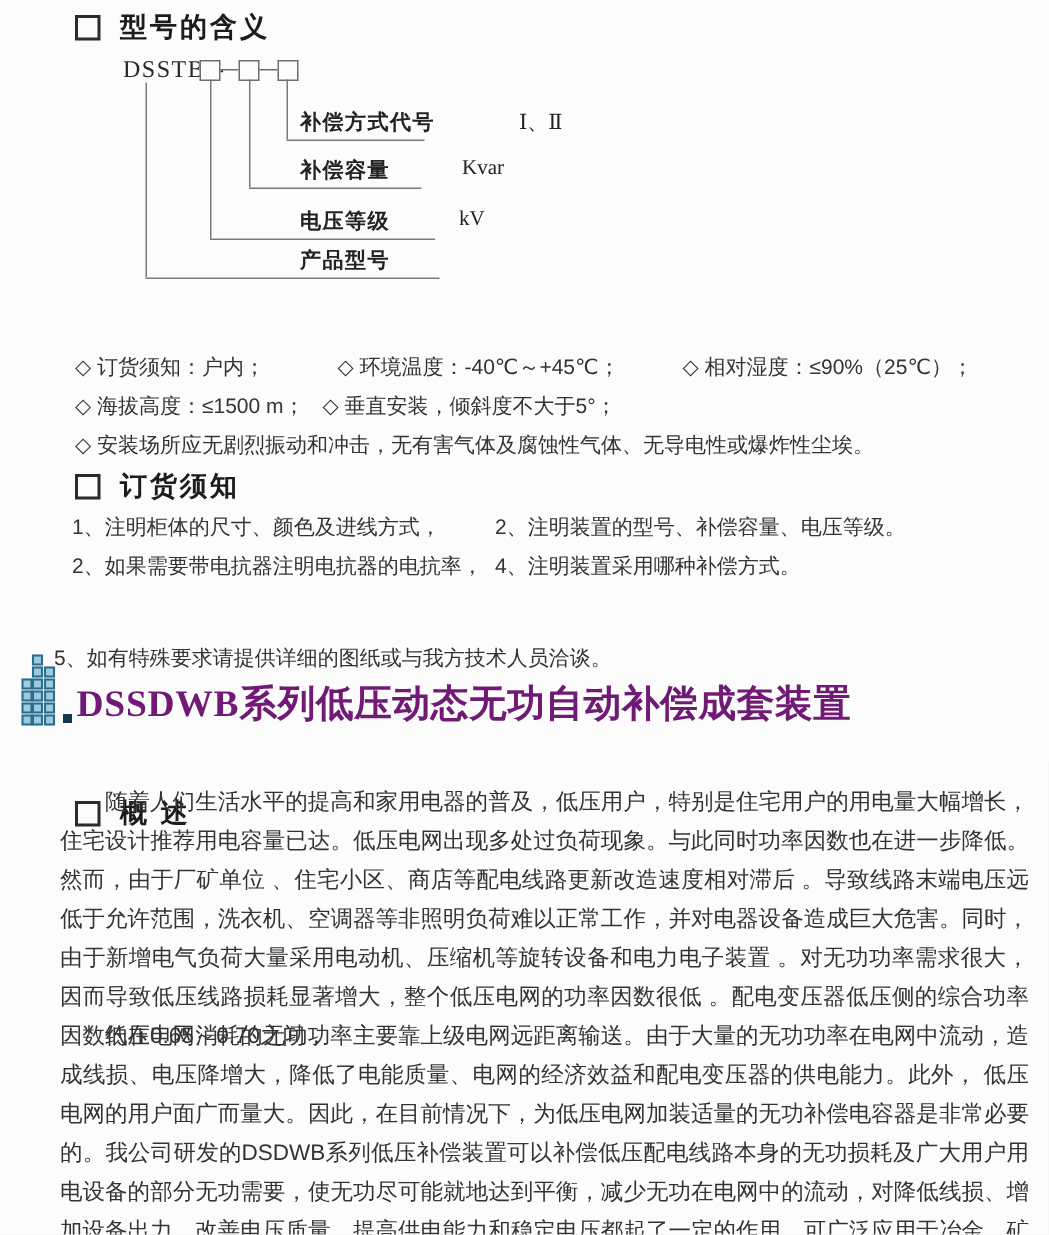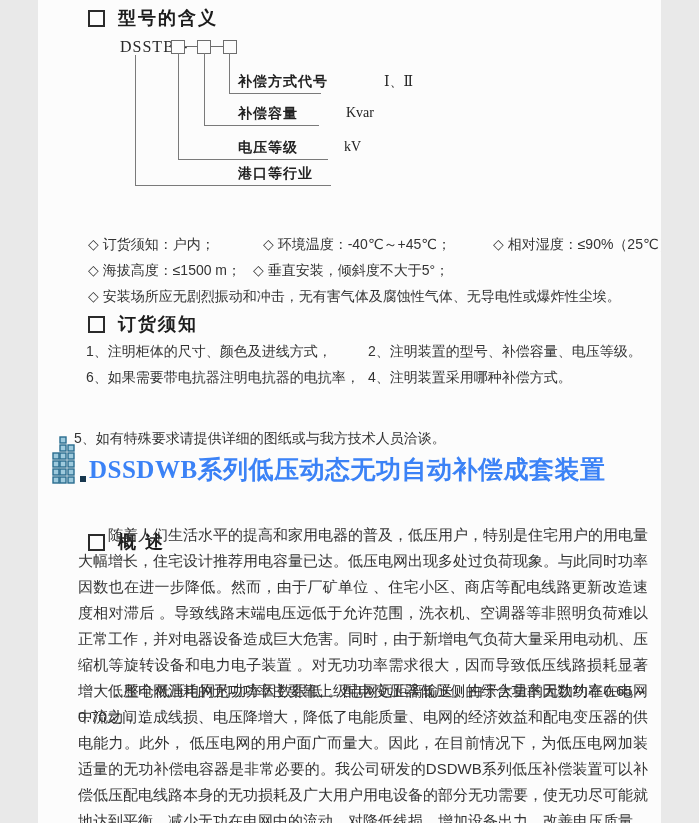--- a/index.html
+++ b/index.html
@@ -1,18 +1,18 @@
 <!DOCTYPE html>
 <html><head>
 <meta charset="utf-8">
 <style>
   html,body{margin:0;padding:0;}
   body{background:#e9e9e9;font-family:"Liberation Sans","DejaVu Sans",sans-serif;}
   .page{
-    position:relative;width:623px;height:823px;margin:0 auto;
+    position:relative;width:699px;height:823px;margin:0 auto;
     background:#fcfcfc;overflow:hidden;color:#2f2f2f;
   }
   
   .sec-heading{position:absolute;left:50px;display:flex;align-items:center;gap:13px;}
   .sq-bullet{width:13px;height:13px;border:2px solid #2b2b2b;background:transparent;flex:0 0 auto;}
   .sec-heading .t{font-size:18px;font-weight:bold;color:#1c1c1c;letter-spacing:2px;}
   
   .diagram{position:absolute;left:0;top:36px;width:420px;height:160px;}
   .model-code{position:absolute;left:82px;top:2px;font-family:"Liberation Serif","DejaVu Serif",serif;
     font-size:16px;color:#2a2a2a;letter-spacing:1px;}
@@ -22,21 +22,21 @@
   .hline{position:absolute;height:1px;background:#7a7a7a;}
   .dg-label{position:absolute;font-size:14px;font-weight:bold;color:#222;letter-spacing:1px;}
   .dg-value{position:absolute;font-size:14px;color:#222;font-family:"Liberation Serif","DejaVu Serif",serif;}
   
   .row{position:absolute;font-size:14px;color:#333;white-space:nowrap;}
   .row span{position:absolute;white-space:nowrap;}
   
   .prod-title{position:absolute;left:14px;top:436px;display:flex;align-items:flex-end;}
   .logo{position:relative;width:26px;height:52px;margin-right:2px;}
   .logo-dot{width:6px;height:6px;background:#17374e;margin:0 3px 6px 0;}
-  .title-text{font-size:25px;font-weight:bold;color:#3b82f6;
+  .title-text{font-size:25px;font-weight:bold;color:#701a75;
     font-family:"Liberation Serif","DejaVu Serif",serif;letter-spacing:.5px;line-height:1.15;
     padding-bottom:3px;text-align:right;}
   
   .para{position:absolute;left:40px;right:13px;font-size:15px;line-height:26px;
     text-align:justify;color:#333;text-indent:2em;margin:0;}
 </style>
 </head>
 <body>
 
 <div class="page">
@@ -64,21 +64,21 @@
     <span class="hline" style="left:166px;top:89px;width:115px;"></span>
     <span class="hline" style="left:140px;top:123px;width:150px;"></span>
     <span class="hline" style="left:97px;top:149px;width:196px;"></span>
 
     <span class="dg-label" style="left:200px;top:37px;">补偿方式代号</span>
     <span class="dg-value" style="left:318px;top:37px;margin-left:28px;">Ⅰ、Ⅱ</span>
     <span class="dg-label" style="left:200px;top:69px;">补偿容量</span>
     <span class="dg-value" style="left:308px;top:69px;">Kvar</span>
     <span class="dg-label" style="left:200px;top:103px;">电压等级</span>
     <span class="dg-value" style="left:306px;top:103px;">kV</span>
-    <span class="dg-label" style="left:200px;top:129px;">港口等行业</span>
+    <span class="dg-label" style="left:200px;top:129px;">产品型号</span>
   </div>
 
   <div class="row" style="top:236px;">
     <span style="left:50px;">◇ 订货须知：户内；</span>
     <span style="left:225px;">◇ 环境温度：-40℃～+45℃；</span>
     <span style="left:455px;">◇ 相对湿度：≤90%（25℃）；</span>
   </div>
   <div class="row" style="top:262px;">
     <span style="left:50px;">◇ 海拔高度：≤1500 m；</span>
     <span style="left:215px;">◇ 垂直安装，倾斜度不大于5°；</span>
@@ -89,21 +89,21 @@
 
   <div class="sec-heading" style="top:312px;">
     <span class="sq-bullet"></span>
     <span class="t">订货须知</span>
   </div>
   <div class="row" style="top:343px;">
     <span style="left:48px;">1、注明柜体的尺寸、颜色及进线方式，</span>
     <span style="left:330px;">2、注明装置的型号、补偿容量、电压等级。</span>
   </div>
   <div class="row" style="top:369px;">
-    <span style="left:48px;">6、如果需要带电抗器注明电抗器的电抗率，</span>
+    <span style="left:48px;">2、如果需要带电抗器注明电抗器的电抗率，</span>
     <span style="left:330px;">4、注明装置采用哪种补偿方式。</span>
   </div>
   <div class="row" style="top:394px;">
     <span style="left:36px;margin-top:36px;">5、如有特殊要求请提供详细的图纸或与我方技术人员洽谈。</span>
   </div>
 
   <div class="prod-title">
     <span class="logo">
       <svg width="26" height="52" viewBox="0 0 26 52">
         <g stroke="#2a6d8f" stroke-width="1.4" fill="#9ecadd">

